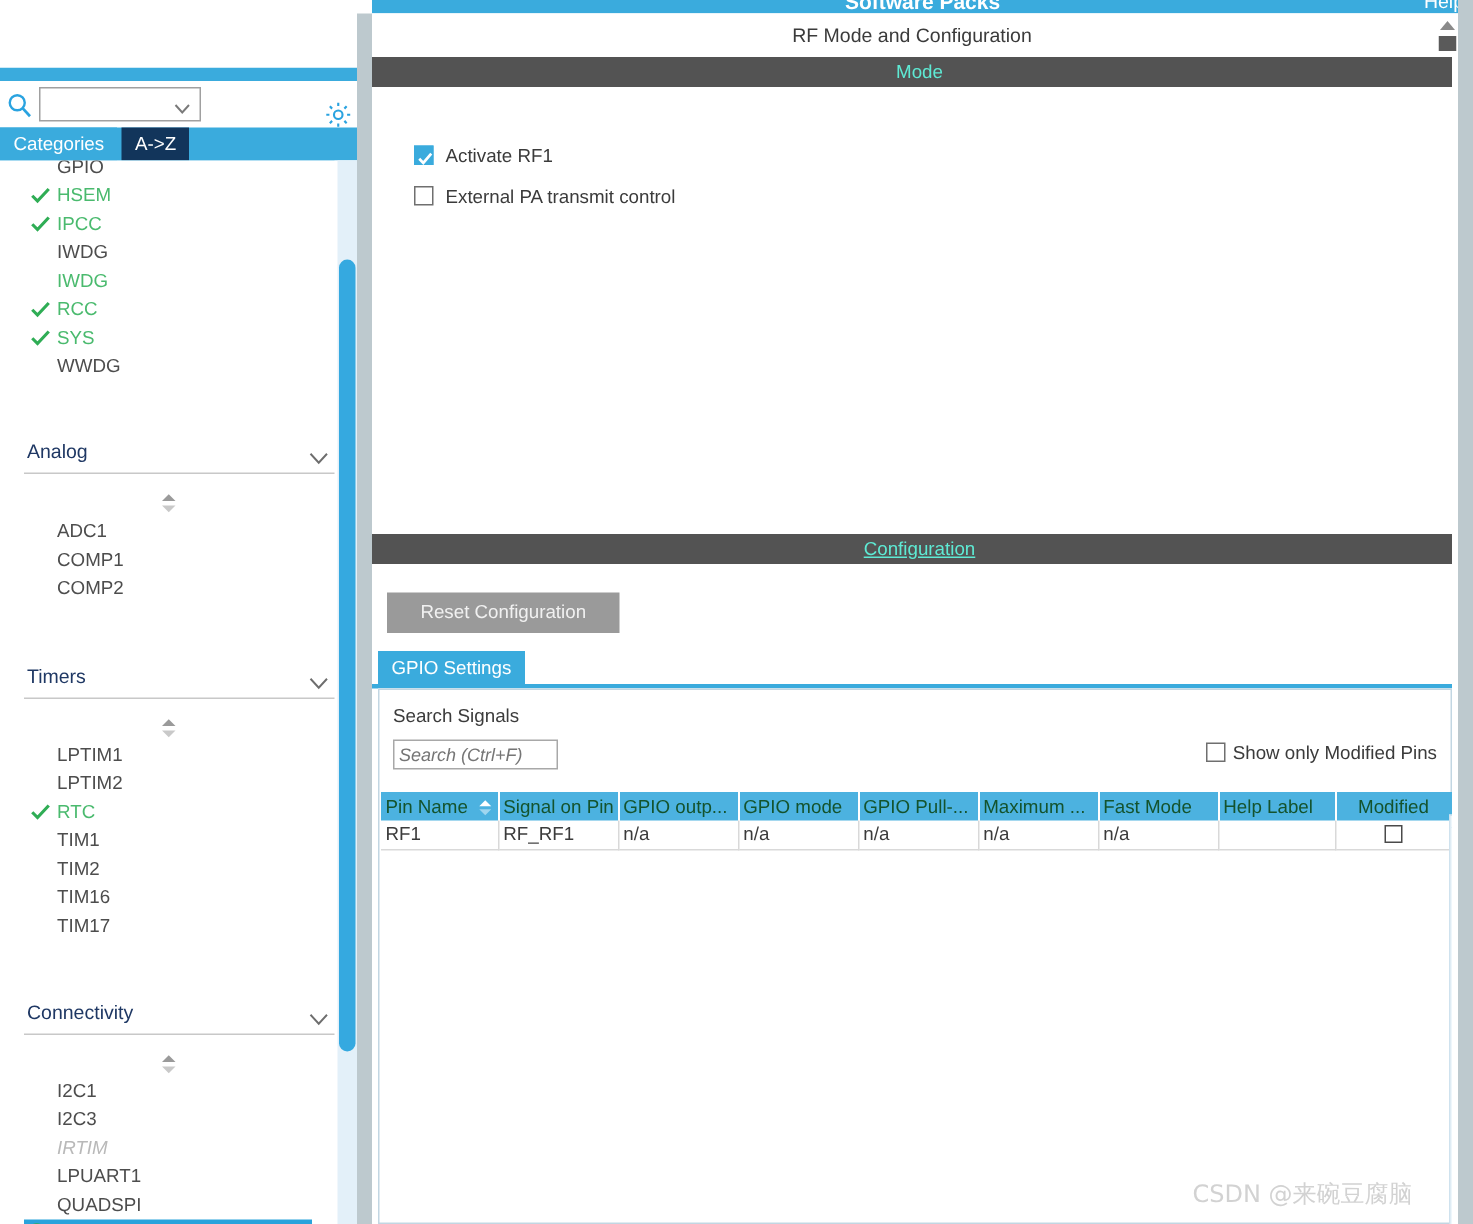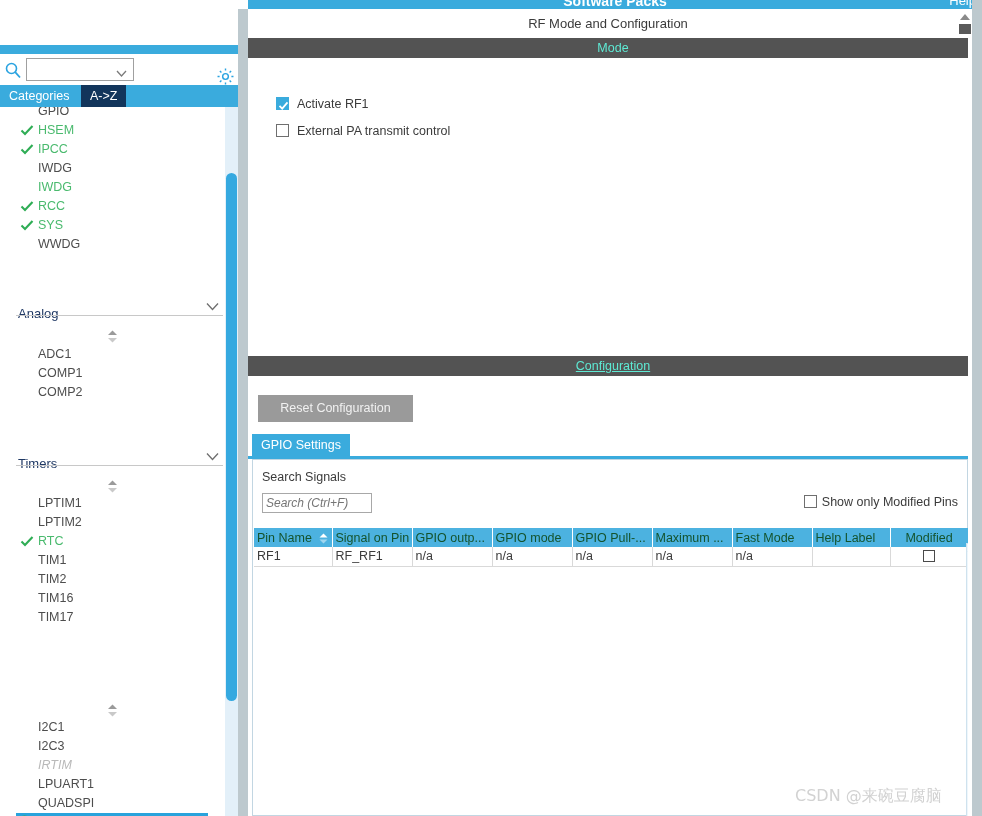--- a/index.html
+++ b/index.html
@@ -87,21 +87,21 @@
   .ip-label.muted  { color: #b9b9b9; font-style: italic; }
 
   .ip-item.selected { left: 16px; width: 192px; background: #29a3dc; }
   .ip-item.selected .ip-label { color: #000000; left: 22px; }
   .ip-item.selected .ip-circle { position: absolute; left: 1px; top: 2px; width: 15px; height: 15px; }
 
   .sec-header {
     position: absolute; left: 16px; width: 207px; height: 26px;
   }
   .sec-header .sec-title {
-    position: absolute; left: 2px; top: 16px;
+    position: absolute; left: 2px; top: 3px;
     font-size: 13px; color: #1f3864;
   }
   .sec-header .sec-chev {
     position: absolute; right: 4px; top: 7px; width: 13px; height: 9px;
   }
   .sec-header .sec-rule {
     position: absolute; left: 0; bottom: 0; width: 207px; height: 1px;
     background: #c8c8c8;
   }
   .spinner {
@@ -403,20 +403,29 @@
       <div class="ip-item" style="top:463px;">
         <span class="ip-label gray">TIM2</span>
       </div>
       <div class="ip-item" style="top:482px;">
         <span class="ip-label gray">TIM16</span>
       </div>
       <div class="ip-item" style="top:501px;">
         <span class="ip-label gray">TIM17</span>
       </div>
 
+      <div class="sec-header" style="top:557px;">
+        <span class="sec-title">Connectivity</span>
+        <span class="sec-chev">
+          <svg width="13" height="9" viewBox="0 0 13 9">
+              <polyline points="1,1.5 6.5,7.5 12,1.5" fill="none" stroke="#6e6e6e" stroke-width="1.3"></polyline>
+            </svg>
+        </span>
+        <span class="sec-rule"></span>
+      </div>
       <span class="spinner" style="top:596px;">
         <svg width="11" height="13" viewBox="0 0 11 13">
           <polygon points="5.5,0.5 10,5 1,5" fill="#9a9a9a"></polygon>
           <polygon points="5.5,12.5 10,8 1,8" fill="#c9c9c9"></polygon>
         </svg>
       </span>
       <div class="ip-item" style="top:611px;">
         <span class="ip-label gray">I2C1</span>
       </div>
       <div class="ip-item" style="top:630px;">

